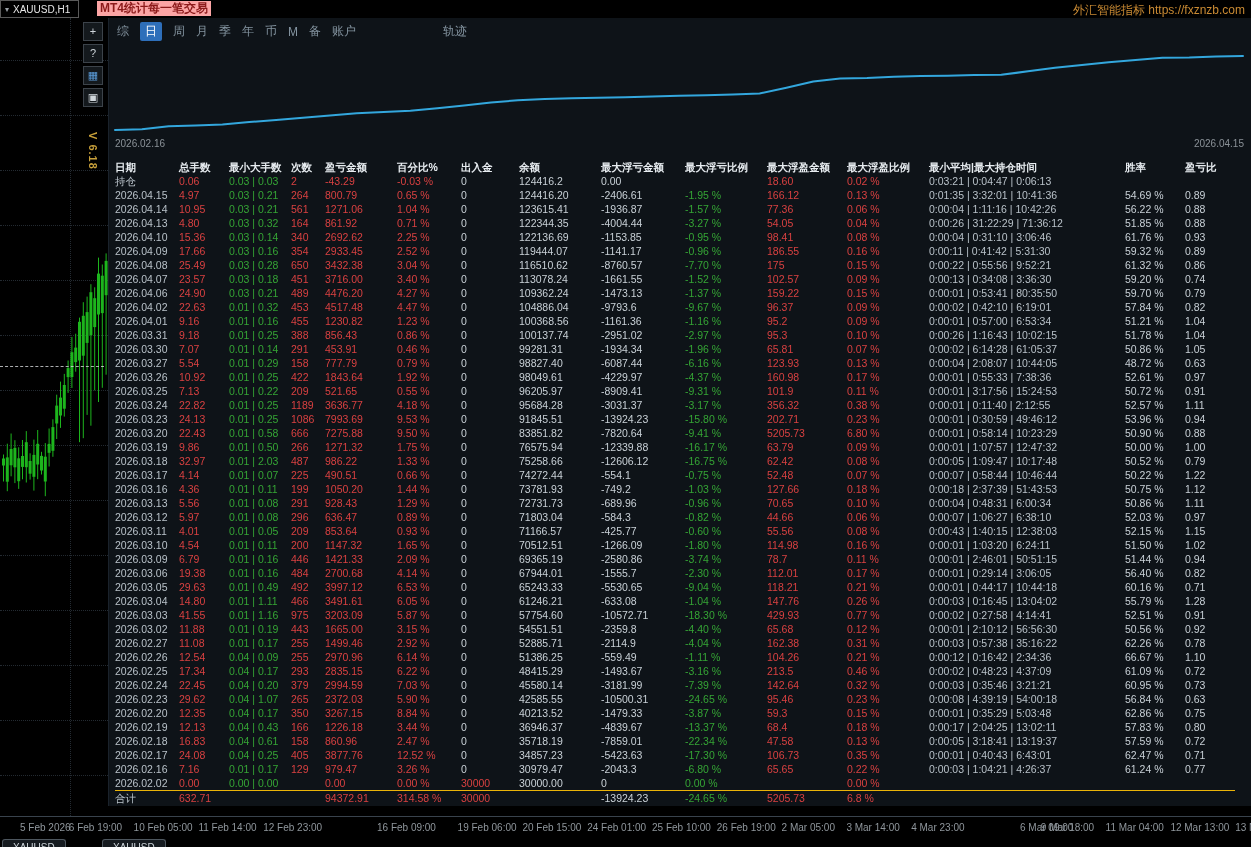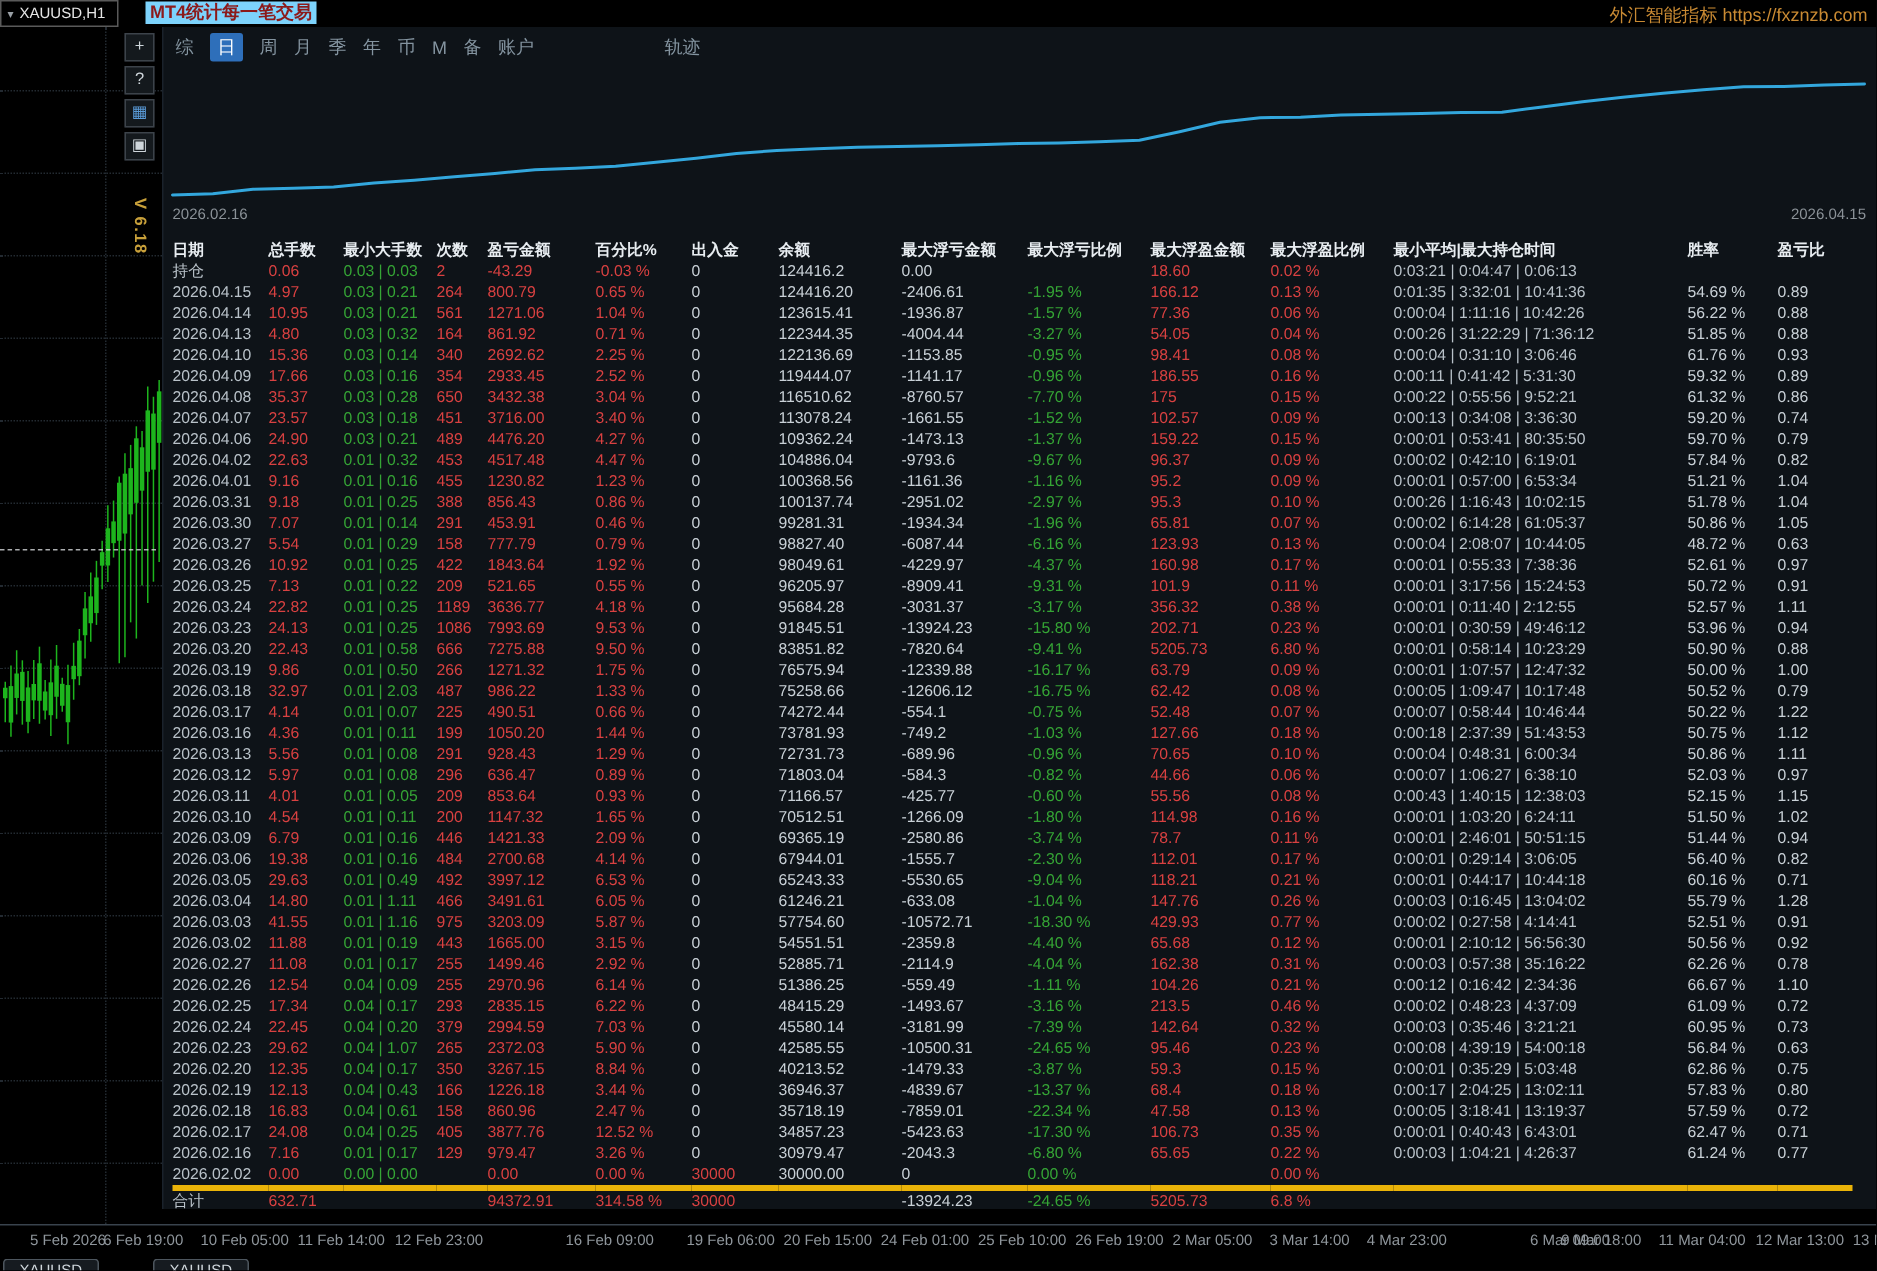--- a/index.html
+++ b/index.html
@@ -7,21 +7,21 @@
          font-family:"Liberation Sans","DejaVu Sans",sans-serif;}
   
   .hl{position:absolute;left:0;width:108px;border-top:1px dotted #232a31;}
   .vl{position:absolute;left:70px;top:18px;height:798px;border-left:1px dotted #232a31;}
   #candles{position:absolute;left:0;top:0;}
   .pricedash{position:absolute;left:0;top:366px;width:104px;border-top:1px dashed #d8dadc;opacity:.8;}
   
   .symtab{position:absolute;left:0;top:0;height:16px;border:1px solid #5a5a5a;background:#000;
           color:#e6e6e6;font-size:10px;line-height:15px;padding:0 8px 0 4px;display:flex;gap:4px;align-items:center;cursor:pointer;}
   .symtab .tri{color:#9aa0a6;font-size:8px;}
-  .panel-title{position:absolute;left:97px;top:1px;background:#7dd3fc;color:#8c1a1a;font-weight:bold;
+  .panel-title{position:absolute;left:97px;top:1px;background:#fca5a5;color:#8c1a1a;font-weight:bold;
                font-size:12px;padding:0 3px;line-height:15px;white-space:nowrap;}
   .watermark{position:absolute;right:6px;top:2px;color:#c98a33;font-size:12px;white-space:nowrap;}
   
   .ltb{position:absolute;left:83px;top:22px;width:20px;display:flex;flex-direction:column;gap:3px;}
   .tbtn{width:18px;height:17px;background:#14191d;border:1px solid #3c434a;color:#cfd6db;
         font-size:11px;text-align:center;line-height:16px;cursor:pointer;}
   .tbtn:nth-child(3){color:#5a9bd8;}
   .version{position:absolute;left:99px;top:132px;transform:rotate(90deg);transform-origin:0 0;
            color:#c8a03a;font-size:11px;font-weight:bold;letter-spacing:1px;white-space:nowrap;}
   
@@ -37,21 +37,21 @@
   #grid{position:absolute;left:6px;top:142px;display:grid;
         grid-template-columns:64px 50px 62px 34px 72px 64px 58px 82px 84px 82px 80px 82px 196px 60px 50px;
         grid-auto-rows:14px;}
   .c{font-size:10.5px;line-height:14px;white-space:nowrap;overflow:visible;}
   .h{font-weight:bold;color:#e8edf1 !important;}
   .c0,.c12{color:#b9c2c9;}
   .c1,.c3,.c4,.c5,.c10,.c11{color:#d94141;}
   .c2,.c9{color:#35a535;}
   .c6,.c7,.c8,.c13,.c14{color:#c9d1d7;}
   .rd{color:#d94141 !important;}
-  .tt{border-top:4px solid #eab308;}
+  .tt{border-top:1px solid #eab308;}
   
   .axis-line{position:absolute;left:0;top:816px;width:1251px;height:1px;background:#39434d;}
   #axis{position:absolute;left:0;top:822px;width:1251px;height:14px;}
   .axl{position:absolute;top:0;font-size:10px;color:#8f969c;white-space:nowrap;}
   
   .btab{position:absolute;top:839px;height:16px;background:#161b20;border:1px solid #4d565e;border-bottom:none;
         border-radius:3px 3px 0 0;color:#cfd6db;font-size:10px;line-height:13px;padding:1px 10px;cursor:pointer;}
 </style>
 </head>
 <body>
@@ -271,21 +271,21 @@
         <div class="c c6">0</div>
         <div class="c c7">119444.07</div>
         <div class="c c8">-1141.17</div>
         <div class="c c9">-0.96 %</div>
         <div class="c c10">186.55</div>
         <div class="c c11">0.16 %</div>
         <div class="c c12">0:00:11 | 0:41:42 | 5:31:30</div>
         <div class="c c13">59.32 %</div>
         <div class="c c14">0.89</div>
         <div class="c c0">2026.04.08</div>
-        <div class="c c1">35.37</div>
+        <div class="c c1">25.49</div>
         <div class="c c2">0.03 | 0.28</div>
         <div class="c c3">650</div>
         <div class="c c4">3432.38</div>
         <div class="c c5">3.04 %</div>
         <div class="c c6">0</div>
         <div class="c c7">116510.62</div>
         <div class="c c8">-8760.57</div>
         <div class="c c9">-7.70 %</div>
         <div class="c c10">175</div>
         <div class="c c11">0.15 %</div>

